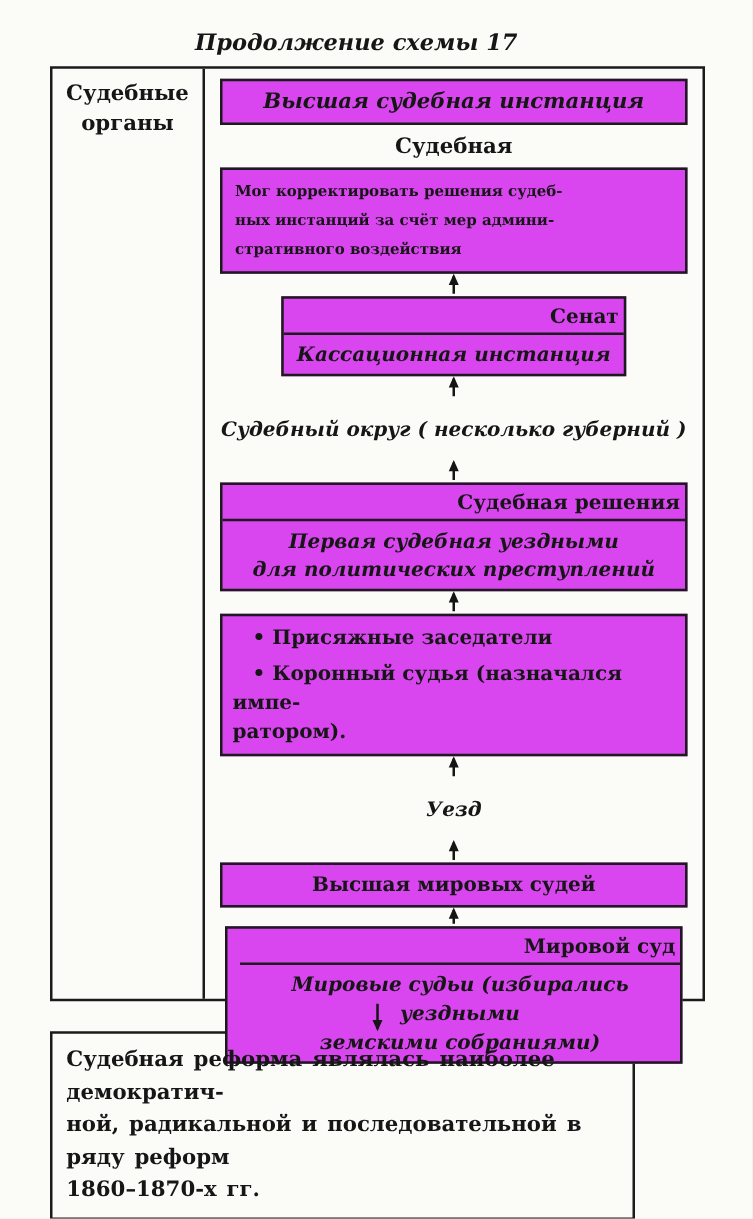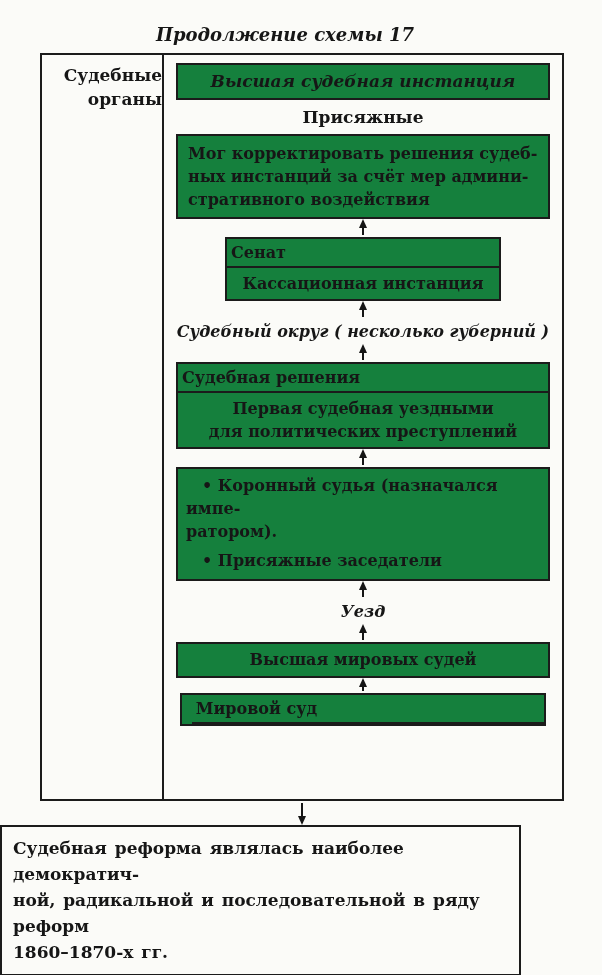--- a/index.html
+++ b/index.html
@@ -22,72 +22,73 @@
   .frame {
     margin-left: 40px;
     width: 524px; height: 748px;
     border: 2px solid #1b1b1b;
     display: flex;
   }
   .left-cell {
     width: 122px;
     border-right: 2px solid #1b1b1b;
     padding-top: 8px;
-    text-align: right;
+    text-align: center;
     font-size: 17px;
     font-weight: 700;
     line-height: 24px;
     white-space: pre-line;
   }
   .right-cell {
     flex: 1;
     padding: 8px 12px;
     display: flex;
     flex-direction: column;
     align-items: center;
   }
   
-  .bx { border: 2px solid #1b1b1b; background: #15803d; width: 100%; }
+  .bx { border: 2px solid #1b1b1b; background: #d946ef; width: 100%; }
   .title-box {
     text-align: center;
     font-weight: 700; font-style: italic;
     font-size: 17px;
     padding: 6px 4px 7px;
   }
   .emperor {
     font-weight: 700; font-size: 17px;
     margin: 7px 0;
     text-align: center;
   }
   .note-box {
-    font-weight: 700; font-size: 16px;
+    font-weight: 700; font-size: 12px;
     line-height: 23px;
     padding: 6px 10px;
     white-space: pre-line;
   }
   .split-head {
     border-bottom: 2px solid #1b1b1b;
-    text-align: left;
+    text-align: right;
     font-weight: 700; font-size: 16px;
     padding: 4px 4px;
   }
   .split-body {
     text-align: center;
     font-weight: 700; font-size: 16px;
     line-height: 23px;
     padding: 4px 6px;
     white-space: pre-line;
+    font-style: italic;
   }
   .senate-box { width: 276px; }
   .mirovoy-box { width: 98%; padding-left: 10px; }
   .flow-label {
     font-weight: 700; font-style: italic;
     font-size: 16px;
     text-align: center;
-    margin: 3px 0;
+    margin: 15px 0;
   }
   .bullets { padding: 5px 8px 7px; }
   .bullet {
     font-weight: 700; font-size: 16px;
     line-height: 23px;
     white-space: pre-line;
     text-indent: 16px;
   }
   .bullet + .bullet { margin-top: 6px; }
   
@@ -109,21 +110,22 @@
   .arrow.down::after {
     content: "";
     position: absolute; bottom: -2px; left: -5px;
     border-left: 4px solid transparent;
     border-right: 4px solid transparent;
     border-top: 9px solid #151515;
   }
   .arrow-row { width: 524px; margin-left: 40px; }
   
   .conclusion-box {
-    width: 521px;
+    margin-left: 40px;
+    width: 468px;
     border: 2px solid #1b1b1b;
     padding: 8px 11px 9px;
     font-weight: 700; font-size: 17px;
     line-height: 26px;
     white-space: pre-line;
     word-spacing: 2px;
   }
 </style>
 </head>
 <body>
@@ -134,21 +136,21 @@
 
   <div class="frame">
 
     <div class="left-cell">Судебные
 органы</div>
 
     <div class="right-cell">
 
       <div class="bx title-box">Высшая судебная инстанция</div>
 
-      <div class="emperor">Присяжные</div>
+      <div class="emperor">Судебная</div>
 
       <div class="bx note-box">Мог корректировать решения судеб-
 ных инстанций за счёт мер админи-
 стративного воздействия</div>
 
       <div class="arrow up"></div>
 
       <div class="bx senate-box">
         <div class="split-head">Сенат</div>
         <div class="split-body">Кассационная инстанция</div>
@@ -163,38 +165,40 @@
       <div class="bx">
         <div class="split-head">Судебная решения</div>
         <div class="split-body">Первая судебная уездными
 для политических преступлений</div>
       </div>
 
       <div class="arrow up"></div>
 
       <div class="bx">
         <div class="bullets">
+          <div class="bullet">• Присяжные заседатели</div>
           <div class="bullet">• Коронный судья (назначался импе-
 ратором).</div>
-          <div class="bullet">• Присяжные заседатели</div>
         </div>
       </div>
 
       <div class="arrow up"></div>
 
       <div class="flow-label">Уезд</div>
 
       <div class="arrow up"></div>
 
       <div class="bx title-box" style="font-style: normal; font-size: 16px;">Высшая мировых судей</div>
 
       <div class="arrow up" style="height: 11px;"></div>
 
       <div class="bx mirovoy-box">
         <div class="split-head">Мировой суд</div>
+        <div class="split-body">Мировые судьи (избирались уездными
+земскими собраниями)</div>
       </div>
 
     </div>
   </div>
 
   <div class="arrow-row">
     <div class="arrow down"></div>
   </div>
 
   <div class="conclusion-box">Судебная реформа являлась наиболее демократич-

